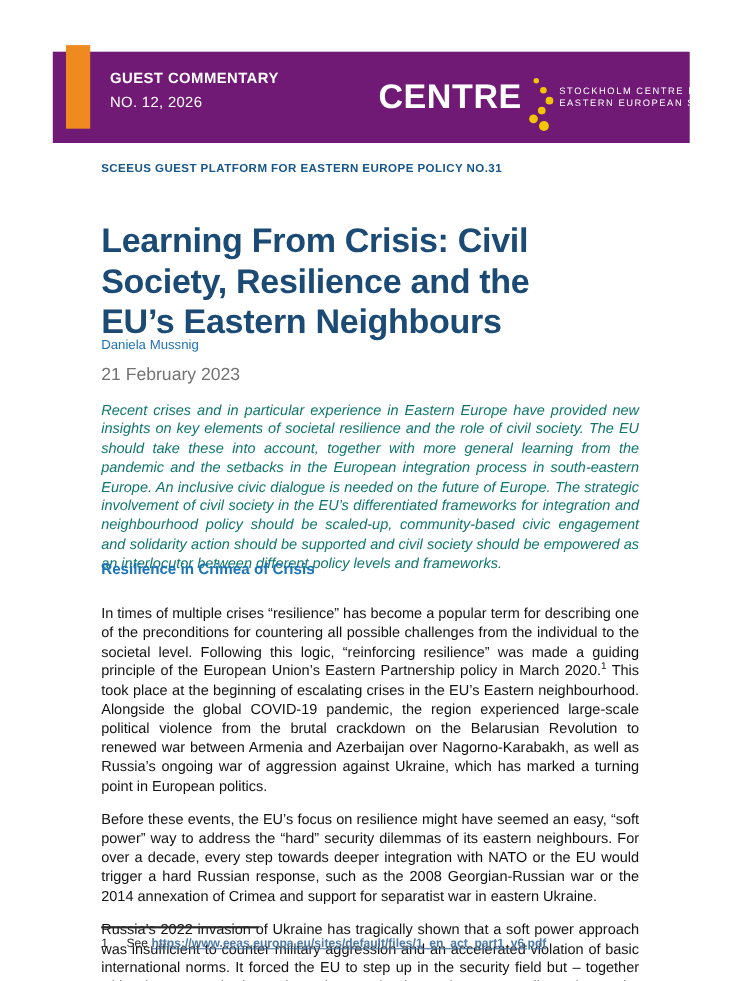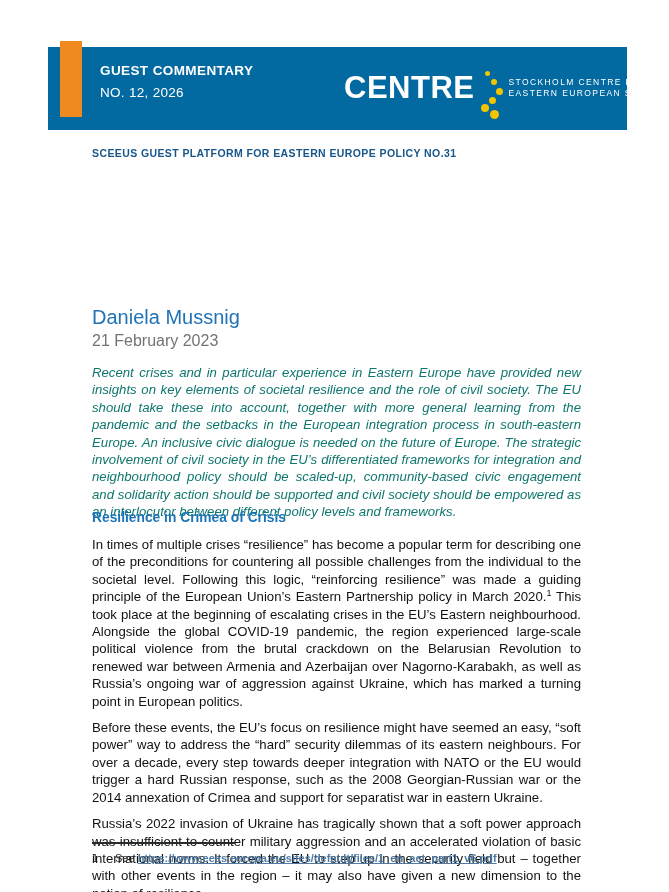--- a/index.html
+++ b/index.html
@@ -11,21 +11,21 @@
     background: #ffffff;
     font-family: "Liberation Sans", sans-serif;
     overflow: hidden;
   }
 
   
   .banner {
     position: absolute;
     left: 48px; top: 47px;
     width: 579px; height: 83px;
-    background: #0369a1;
+    background: #701a75;
   }
   .orange-block {
     position: absolute;
     left: 60px; top: 41px;
     width: 22px; height: 76px;
     background: #ee8a1f;
     z-index: 2;
   }
   .banner-left {
     position: absolute;
@@ -101,21 +101,21 @@
     width: 520px;
     font-size: 31px;
     line-height: 37px;
     font-weight: bold;
     letter-spacing: -0.3px;
     color: #1b4b75;
   }
   .author {
     position: absolute;
     left: 92px; top: 306px;
-    font-size: 20px;
+    font-size: 12px;
     color: #2173b5;
   }
   .date {
     position: absolute;
     left: 92px; top: 332px;
     font-size: 16px;
     color: #737373;
   }
   .abstract {
     position: absolute;
@@ -138,21 +138,21 @@
   }
   .body-text {
     position: absolute;
     left: 92px; top: 536px;
     width: 489px;
     font-size: 13.2px;
     line-height: 17.4px;
     text-align: justify;
     color: #121212;
   }
-  .body-text p { margin: 0 0 9px 0; }
+  .body-text p { margin: 13px 0 9px 0; }
   sup.fn-ref {
     font-size: 9px;
     line-height: 0;
     vertical-align: super;
   }
 
   
   .footnote-rule {
     position: absolute;
     left: 92px; top: 842px;
@@ -199,20 +199,25 @@
       </span>
       <span class="logo-tagline">
         <span>STOCKHOLM CENTRE FOR</span>
         <span>EASTERN EUROPEAN STUDIES</span>
       </span>
     </div>
   </header>
 
   <div class="kicker">SCEEUS GUEST PLATFORM FOR EASTERN EUROPE POLICY NO.31</div>
 
+  <h1 class="title">
+    <div>Learning From Crisis: Civil</div>
+    <div>Society, Resilience and the</div>
+    <div>EU’s Eastern Neighbours</div>
+  </h1>
 
   <div class="author">Daniela Mussnig</div>
   <div class="date">21 February 2023</div>
 
   <p class="abstract">Recent crises and in particular experience in Eastern Europe have provided new insights on key elements of societal resilience and the role of civil society. The EU should take these into account, together with more general learning from the pandemic and the setbacks in the European integration process in south-eastern Europe. An inclusive civic dialogue is needed on the future of Europe. The strategic involvement of civil society in the EU’s differentiated frameworks for integration and neighbourhood policy should be scaled-up, community-based civic engagement and solidarity action should be supported and civil society should be empowered as an interlocutor between different policy levels and frameworks.</p>
 
   <h2 class="section-heading">Resilience in Crimea of Crisis</h2>
 
   <div class="body-text">
     <p><span>In times of multiple crises “resilience” has become a popular term for describing one of the preconditions for countering all possible challenges from the individual to the societal level. Following this logic, “reinforcing resilience” was made a guiding principle of the European Union’s Eastern Partnership policy in March 2020.</span><sup class="fn-ref">1</sup><span> This took place at the beginning of escalating crises in the EU’s Eastern neighbourhood. Alongside the global COVID-19 pandemic, the region experienced large-scale political violence from the brutal crackdown on the Belarusian Revolution to renewed war between Armenia and Azerbaijan over Nagorno-Karabakh, as well as Russia’s ongoing war of aggression against Ukraine, which has marked a turning point in European politics.</span></p>

